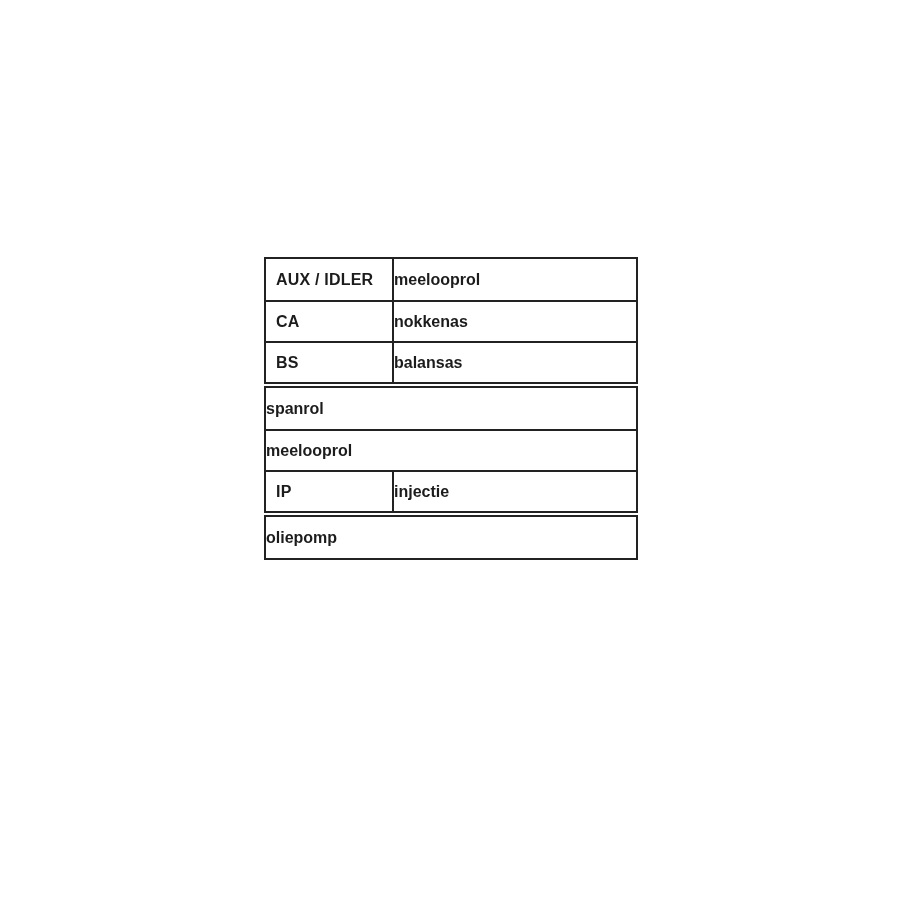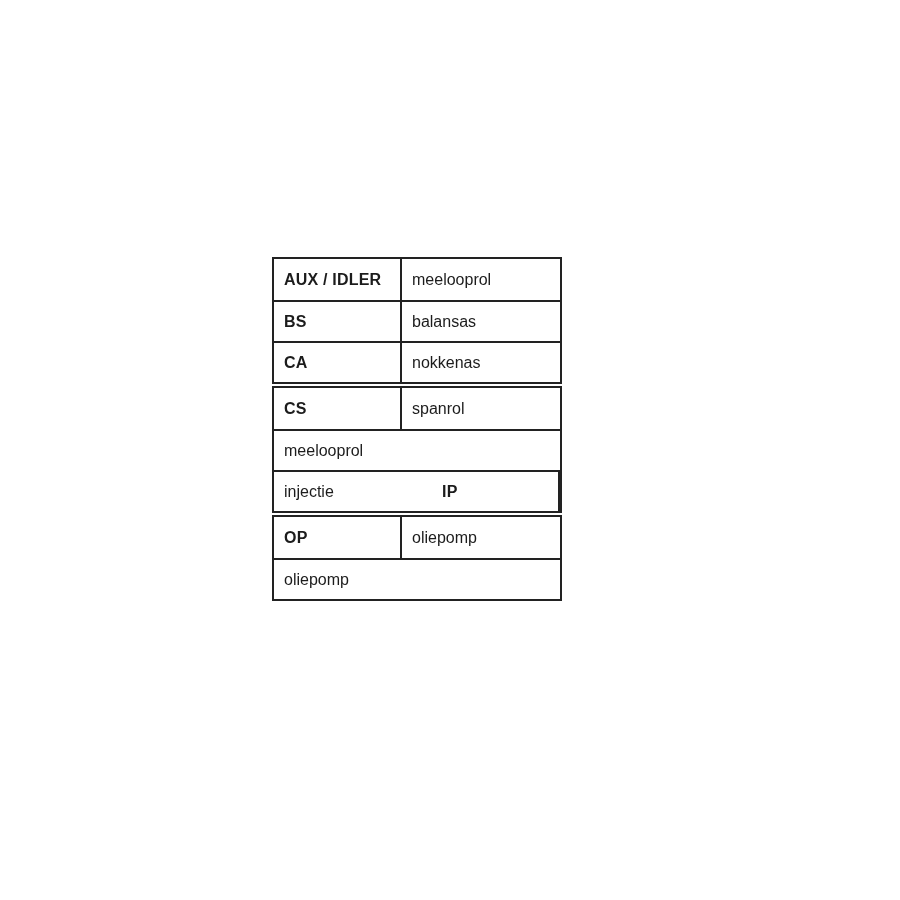--- a/index.html
+++ b/index.html
@@ -9,23 +9,23 @@
   body {
     width: 900px;
     height: 900px;
     background: #ffffff;
     font-family: "Liberation Sans", sans-serif;
     position: relative;
     overflow: hidden;
   }
   .legend-table {
     position: absolute;
-    left: 272px;
+    left: 264px;
     top: 257px;
-    width: 290px;
+    width: 374px;
     box-sizing: border-box;
   }
   .group {
     border: 2px solid #222222;
     box-sizing: border-box;
     background: #ffffff;
   }
   .group + .group {
     margin-top: 2px;
   }
@@ -49,57 +49,51 @@
   .cell.abbr {
     width: 128px;
     flex: 0 0 128px;
     border-right: 2px solid #222222;
     padding-left: 10px;
     font-weight: bold;
     letter-spacing: 0.2px;
   }
   .cell.term {
     flex: 1 1 auto;
-    padding-left: 10px;
-    font-weight: normal;
+    font-weight: bold;
   }
 </style>
 </head>
 <body>
 
 <div class="legend-table" id="legend-table">
     <div class="group">
       <div class="row">
         <div class="cell abbr">AUX / IDLER</div>
         <div class="cell term">meelooprol</div>
       </div>
       <div class="row">
+        <div class="cell abbr">CA</div>
+        <div class="cell term">nokkenas</div>
+      </div>
+      <div class="row">
         <div class="cell abbr">BS</div>
         <div class="cell term">balansas</div>
-      </div>
-      <div class="row">
-        <div class="cell abbr">CA</div>
-        <div class="cell term">nokkenas</div>
       </div>
     </div>
     <div class="group">
       <div class="row">
-        <div class="cell abbr">CS</div>
         <div class="cell term">spanrol</div>
       </div>
       <div class="row">
         <div class="cell term">meelooprol</div>
       </div>
       <div class="row">
+        <div class="cell abbr">IP</div>
         <div class="cell term">injectie</div>
-        <div class="cell abbr">IP</div>
       </div>
     </div>
     <div class="group">
-      <div class="row">
-        <div class="cell abbr">OP</div>
-        <div class="cell term">oliepomp</div>
-      </div>
       <div class="row">
         <div class="cell term">oliepomp</div>
       </div>
     </div>
   </div>
 
 </body></html>

